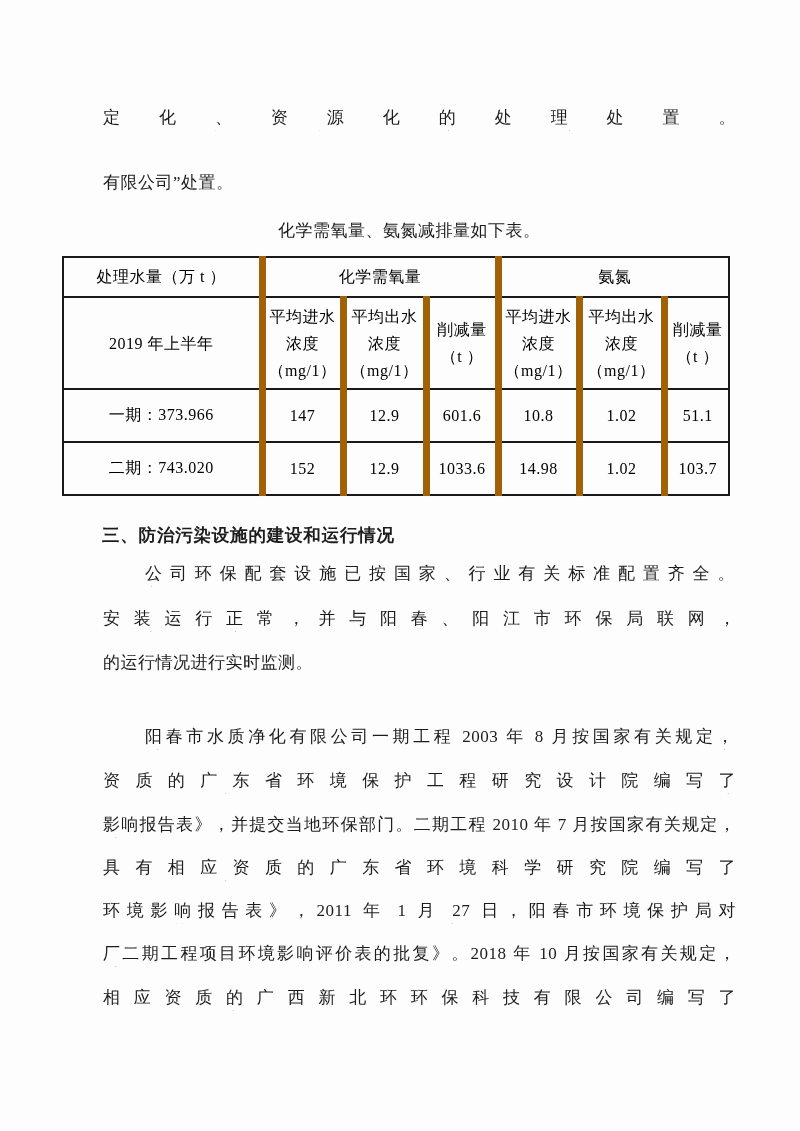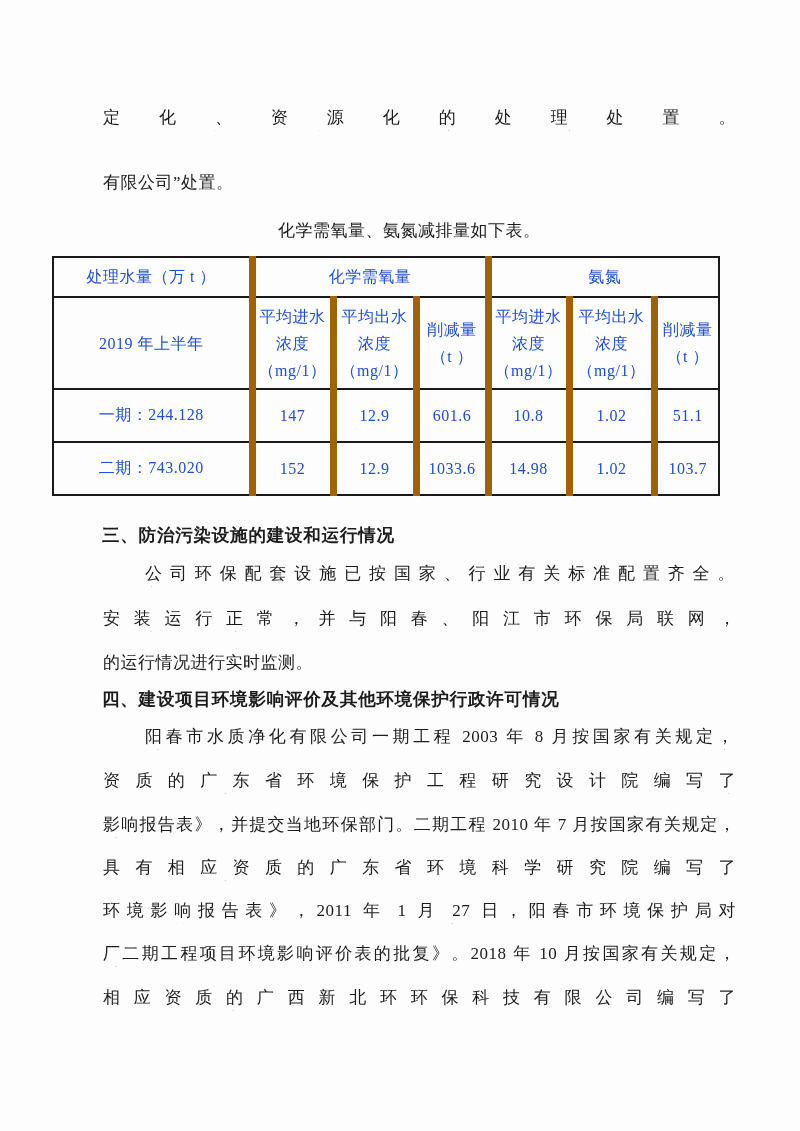--- a/index.html
+++ b/index.html
@@ -28,27 +28,27 @@
     height:24px;
   }
   .heading {
     font-family:"Liberation Sans","DejaVu Sans",sans-serif;
     font-weight:bold;
     font-size:17.5px;
     letter-spacing:0.8px;
   }
   table.dtable {
     position:absolute;
-    left:52px; top:256px;
+    left:62px; top:256px;
     width:668px;
     table-layout:fixed;
     border-collapse:collapse;
     border:2px solid #1a1a1a;
     font-size:16px;
-    color:#1d4ed8;
+    color:#000000;
   }
   table.dtable tr { border-bottom:2px solid #1a1a1a; }
   table.dtable td {
     border-left:7px solid #a16207;
     text-align:center;
     vertical-align:middle;
     padding:0;
     letter-spacing:0.5px;
   }
   table.dtable td:first-child { border-left:none; }
@@ -107,21 +107,21 @@
           <div>平均出水</div>
             <div>浓度</div>
             <div>（mg/1）</div>
         </td>
         <td>
           <div>削减量</div>
             <div>（t ）</div>
         </td>
       </tr>
       <tr class="drow">
-        <td>一期：244.128</td>
+        <td>一期：373.966</td>
         <td>147</td>
         <td>12.9</td>
         <td>601.6</td>
         <td>10.8</td>
         <td>1.02</td>
         <td>51.1</td>
       </tr>
       <tr class="drow">
         <td>二期：743.020</td>
         <td>152</td>
@@ -132,21 +132,20 @@
         <td>103.7</td>
       </tr>
     </tbody>
   </table>
 
   <div class="line heading" style="left:102px; top:524px;">三、防治污染设施的建设和运行情况</div>
   <div class="line just" style="left:145px; top:563px; width:590px;">公司环保配套设施已按国家、行业有关标准配置齐全。主要环保在线监测装置</div>
   <div class="line just" style="left:103px; top:608px; width:633px;">安装运行正常，并与阳春、阳江市环保局联网，地方环境保护监测站对公司环保设施</div>
   <div class="line" style="left:103px; top:652px;">的运行情况进行实时监测。</div>
 
-  <div class="line heading" style="left:102px; top:688px;">四、建设项目环境影响评价及其他环境保护行政许可情况</div>
   <div class="line just" style="left:145px; top:726px; width:589px;">阳春市水质净化有限公司一期工程 2003 年 8 月按国家有关规定，委托具有相应</div>
   <div class="line just" style="left:103px; top:770px; width:633px;">资质的广东省环境保护工程研究设计院编写了《阳春市污水处理厂工程建设项目环境</div>
   <div class="line just" style="left:103px; top:814px; width:633px;">影响报告表》，并提交当地环保部门。二期工程 2010 年 7 月按国家有关规定，委托</div>
   <div class="line just" style="left:103px; top:857px; width:633px;">具有相应资质的广东省环境科学研究院编写了《阳春市污水处理厂二期工程建设项目</div>
   <div class="line just" style="left:103px; top:900px; width:633px;">环境影响报告表》，2011 年 1 月 27 日，阳春市环境保护局对《关于阳春市污水处理</div>
   <div class="line just" style="left:103px; top:943px; width:633px;">厂二期工程项目环境影响评价表的批复》。2018 年 10 月按国家有关规定，委托具有</div>
   <div class="line just" style="left:103px; top:987px; width:633px;">相应资质的广西新北环环保科技有限公司编写了《阳春市城区污水处理厂提标改造工</div>
 
 </div>
 

